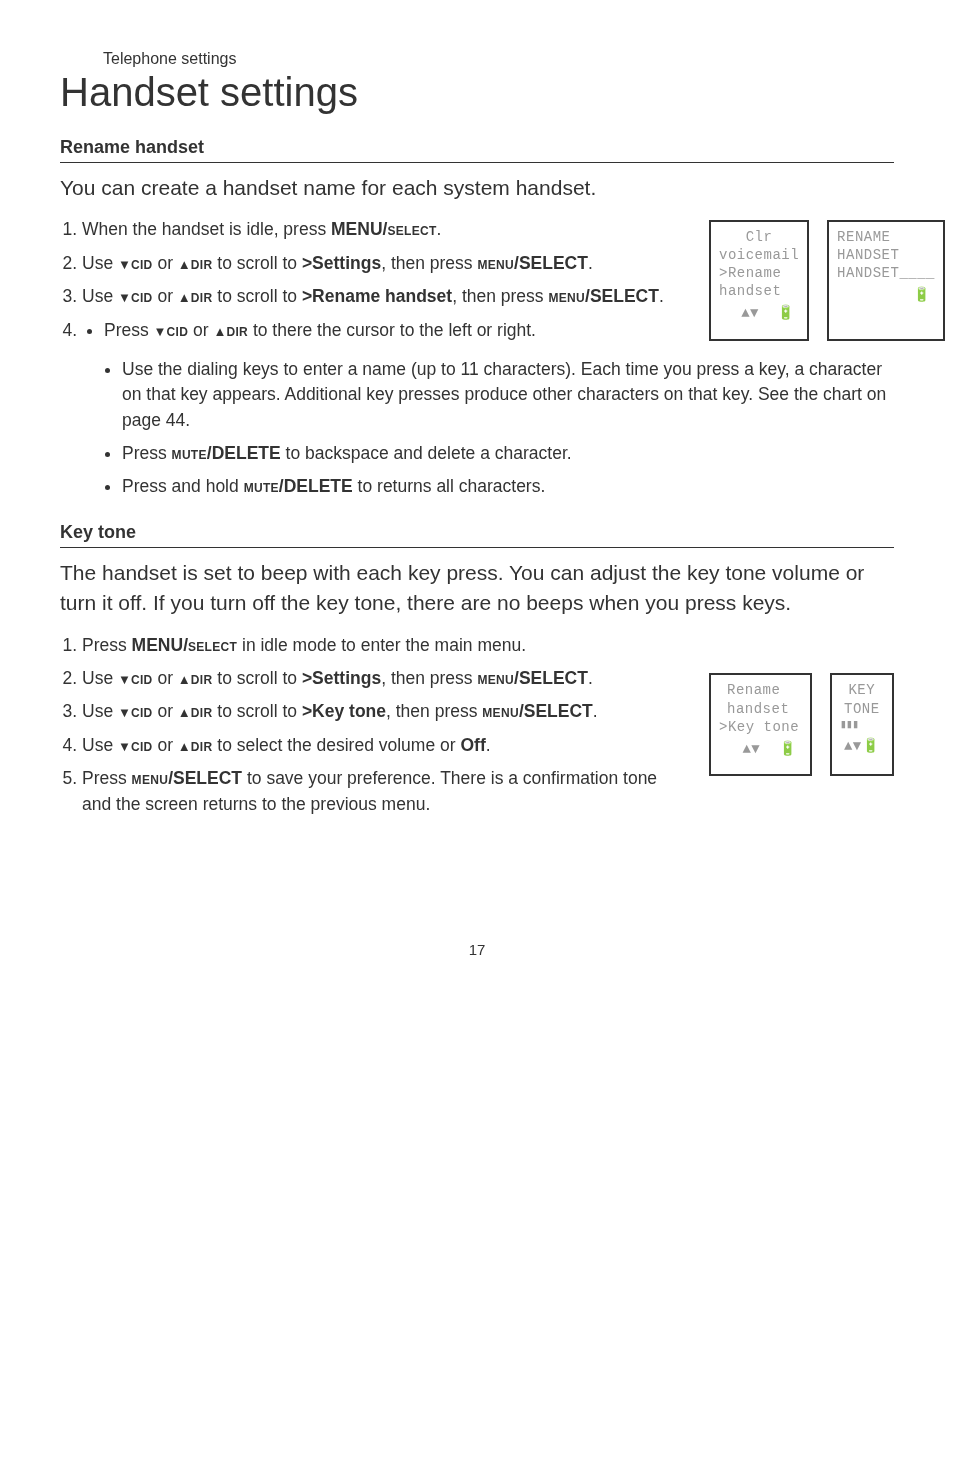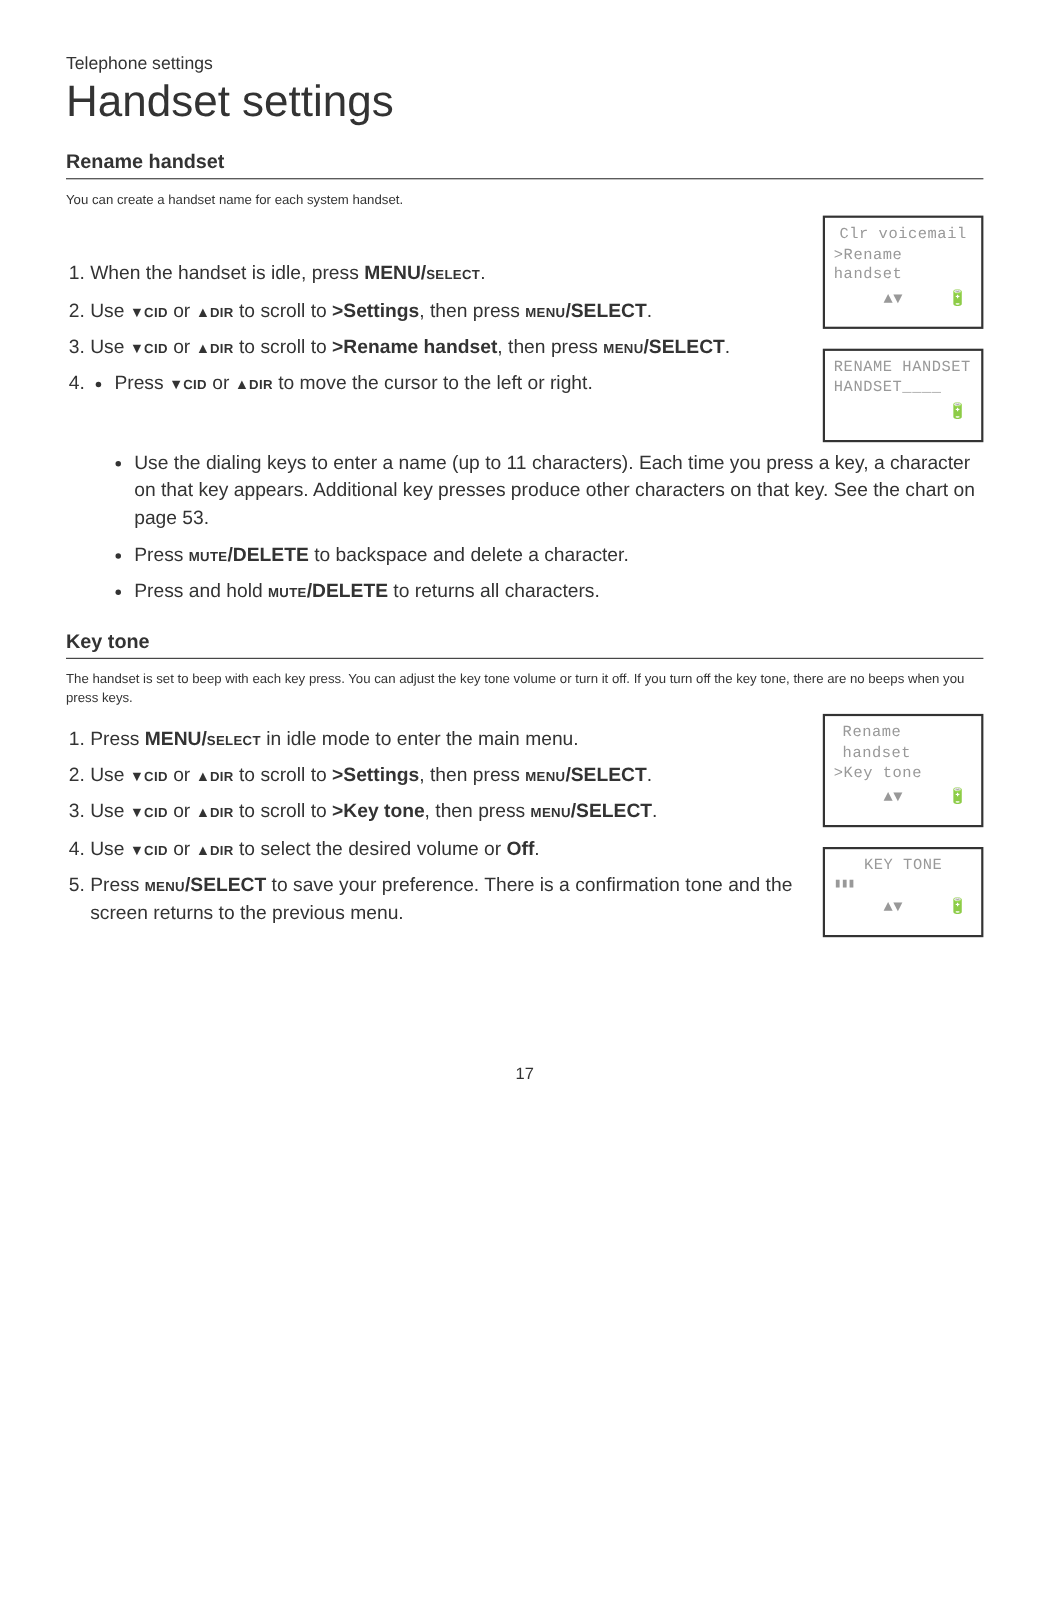--- a/index.html
+++ b/index.html
@@ -8,20 +8,21 @@
     font-family: Arial, Helvetica, sans-serif;
     color: #333;
     width: 954px;
     box-sizing: border-box;
     background: #fff;
   }
   .category {
     font-size: 16px;
     font-weight: normal;
     margin-bottom: 2px;
+    margin-left: 43px;
   }
   .page-title {
     font-size: 40px;
     font-weight: normal;
     margin-top: 0;
     margin-bottom: 20px;
   }
   .section-title {
     font-size: 18px;
     font-weight: bold;
@@ -34,23 +35,23 @@
     display: flex;
     gap: 20px;
     align-items: center;
   }
   .text-col {
     flex: 1;
     font-size: 17.5px;
     line-height: 1.45;
   }
   .screens-col {
-    width: 146px;
+    width: 185px;
     display: flex;
-    flex-direction: column;
+    flex-direction: row;
     gap: 18px;
   }
   .screen {
     border: 2px solid #333;
     padding: 6px 8px 16px 8px;
     font-family: 'Courier New', monospace;
     font-size: 14px;
     color: #999;
     line-height: 1.3;
     letter-spacing: 0.5px;
@@ -101,21 +102,21 @@
   .tri-down::before { content: "▼"; font-size: 0.75em; }
   .tri-up::before { content: "▲"; font-size: 0.75em; }
   .smallcaps { font-variant: small-caps; letter-spacing: 0.3px; }
   .underline { }
   .page-num {
     text-align: center;
     font-size: 15px;
     margin-top: 116px;
   }
   .intro {
-    font-size: 12px;
+    font-size: 21px;
     line-height: 1.45;
     margin-bottom: 6px;
   }
   b { font-weight: bold; }
 </style>
 </head>
 <body>
 
 <div class="category">Telephone settings</div>
 <div class="page-title">Handset settings</div>
@@ -132,21 +133,21 @@
       </li>
       <li>
         <span>Use </span><span class="tri-down"></span><b class="smallcaps">cid</b><span> or </span><span class="tri-up"></span><b class="smallcaps">dir</b><span> to scroll to </span><b>&gt;Settings</b><span>, then press </span><b><span class="smallcaps">menu</span><span>/SELECT</span></b><span>.</span>
       </li>
       <li>
         <span>Use </span><span class="tri-down"></span><b class="smallcaps">cid</b><span> or </span><span class="tri-up"></span><b class="smallcaps">dir</b><span> to scroll to </span><b>&gt;Rename handset</b><span>, then press </span><b><span class="smallcaps">menu</span><span>/SELECT</span></b><span>.</span>
       </li>
       <li>
         <ul>
           <li>
-            <span>Press </span><span class="tri-down"></span><b class="smallcaps">cid</b><span> or </span><span class="tri-up"></span><b class="smallcaps">dir</b><span> to move the cursor to the left or right.</span>
+            <span>Press </span><span class="tri-down"></span><b class="smallcaps">cid</b><span> or </span><span class="tri-up"></span><b class="smallcaps">dir</b><span> to there the cursor to the left or right.</span>
           </li>
         </ul>
       </li>
     </ol>
   </div>
   <div class="screens-col">
     <div class="screen">
       <div class="line1">Clr voicemail</div>
       <div class="line2">&gt;Rename handset</div>
       <div class="icons-row">
@@ -162,21 +163,21 @@
         <span></span>
         <span class="center"></span>
         <span class="right">🔋</span>
       </div>
     </div>
   </div>
 </div>
 
 <div class="text-col">
   <ul style="padding-left:62px;">
-    <li>Use the dialing keys to enter a name (up to 11 characters). Each time you press a key, a character on that key appears. Additional key presses produce other characters on that key. See the chart on page 53.</li>
+    <li>Use the dialing keys to enter a name (up to 11 characters). Each time you press a key, a character on that key appears. Additional key presses produce other characters on that key. See the chart on page 44.</li>
     <li>
       <span>Press </span><b><span class="smallcaps">mute</span><span>/DELETE</span></b><span> to backspace and delete a character.</span>
     </li>
     <li>
       <span class="underline">Press and hold</span><span> </span><b><span class="smallcaps">mute</span><span>/DELETE</span></b><span> to returns all characters.</span>
     </li>
   </ul>
 </div>
 
 <div class="section-title">Key tone</div>

